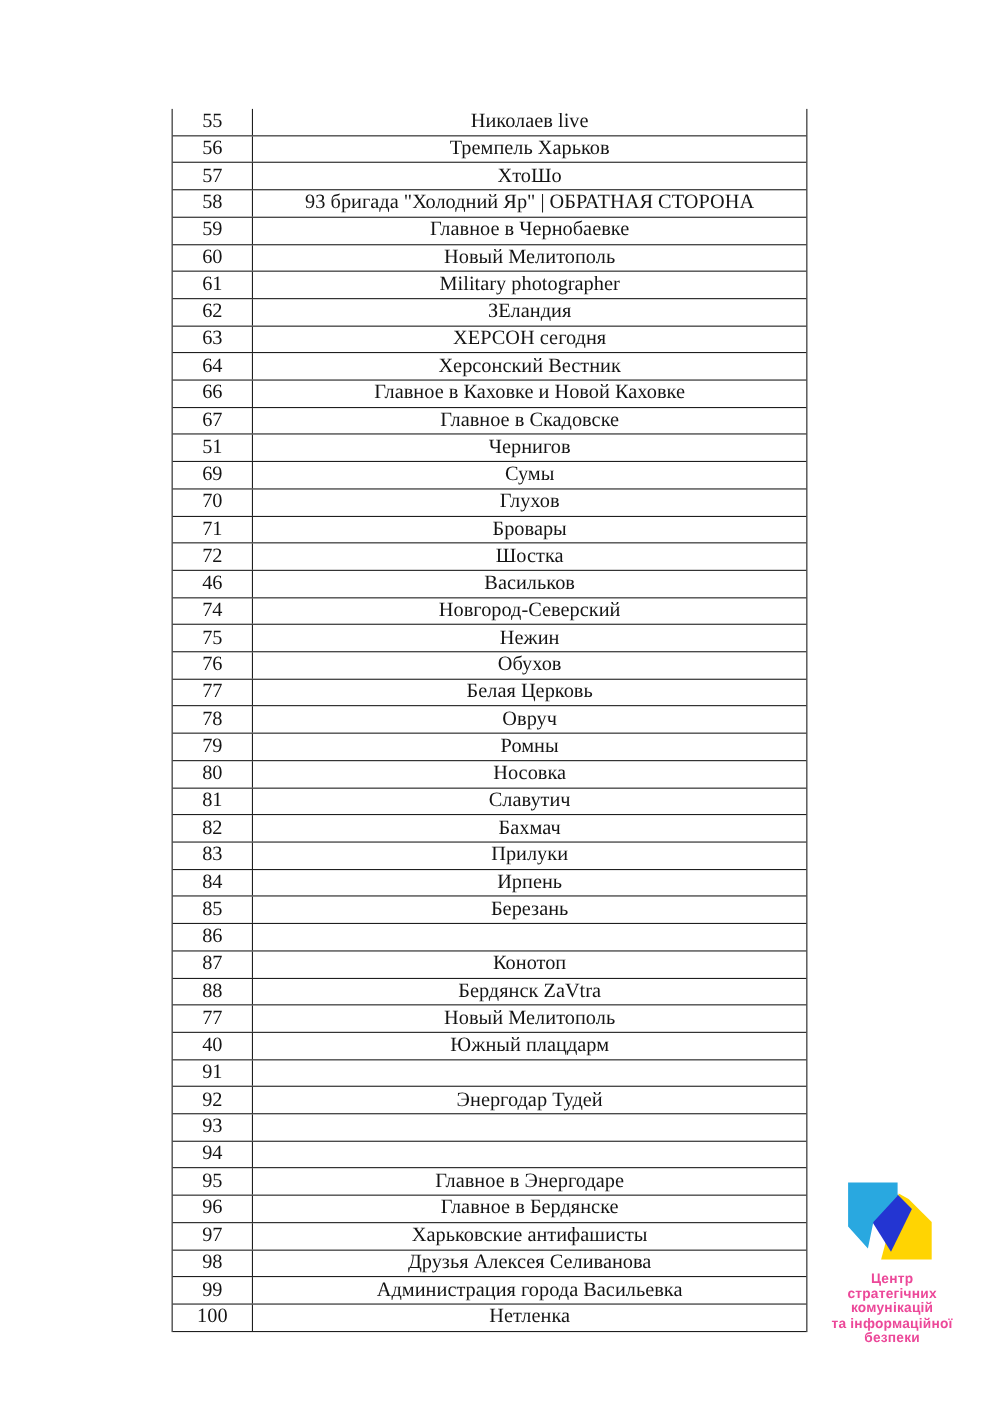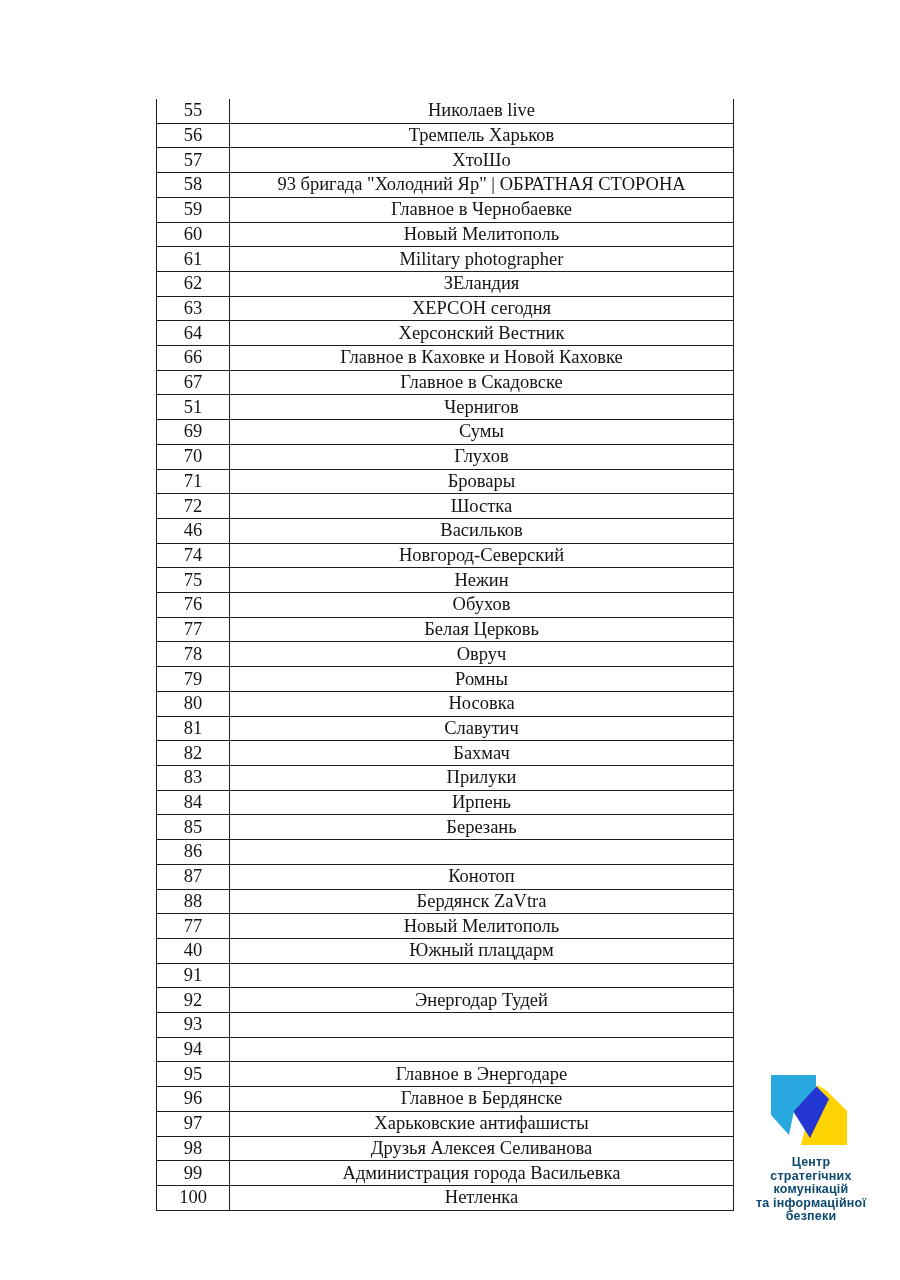--- a/index.html
+++ b/index.html
@@ -294,21 +294,21 @@
       <div class="cell name">Нетленка</div>
     </div>
   </div>
 
   <div class="org-logo">
     <svg viewBox="0 0 100 90" xmlns="http://www.w3.org/2000/svg">
       <polygon points="65,27 86,48 86,82 40,82 56,22" fill="#FFD402"></polygon>
       <polygon points="55,23 68,36 49,75 32,48" fill="#2335D2"></polygon>
       <polygon points="10,12 55,12 55,24 33,48 28,72 10,52" fill="#29A8E0"></polygon>
     </svg>
-    <div class="org-name" style="color: #0c4a6e;">
+    <div class="org-name" style="color: #ec4899;">
       <div>Центр стратегічних</div>
       <div>комунікацій</div>
       <div>та інформаційної</div>
       <div>безпеки</div>
     </div>
   </div>
 
 </div>
 
 </body></html>

